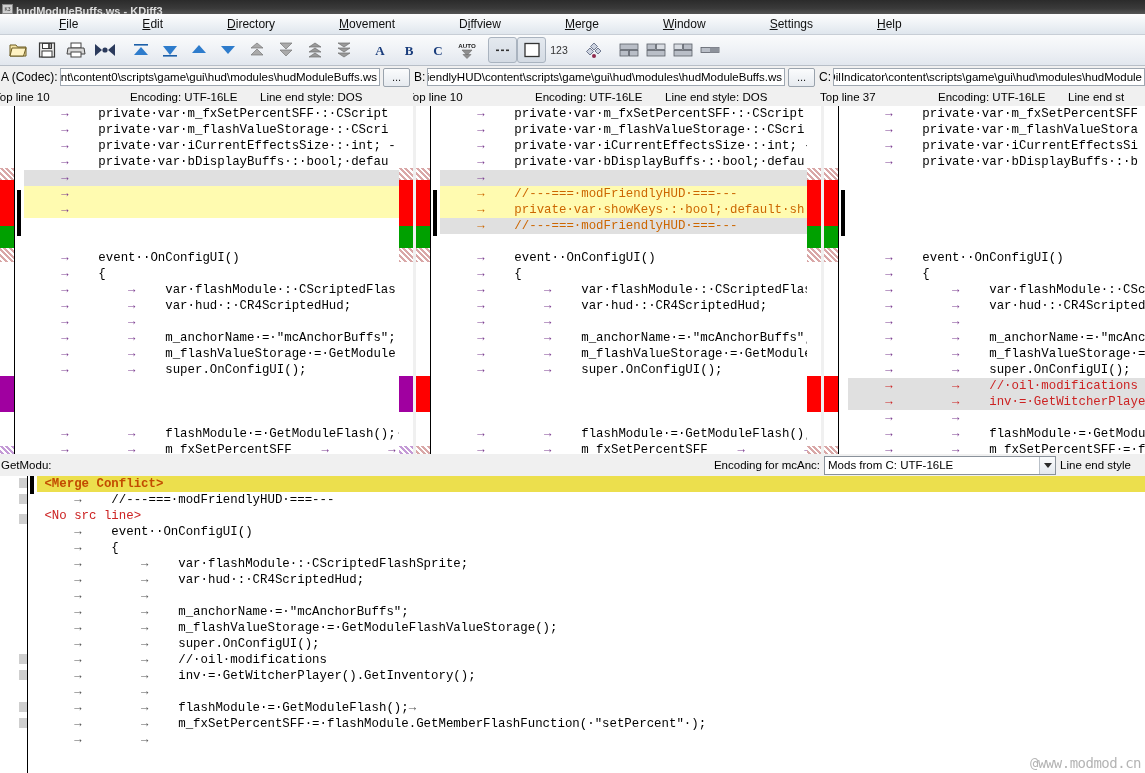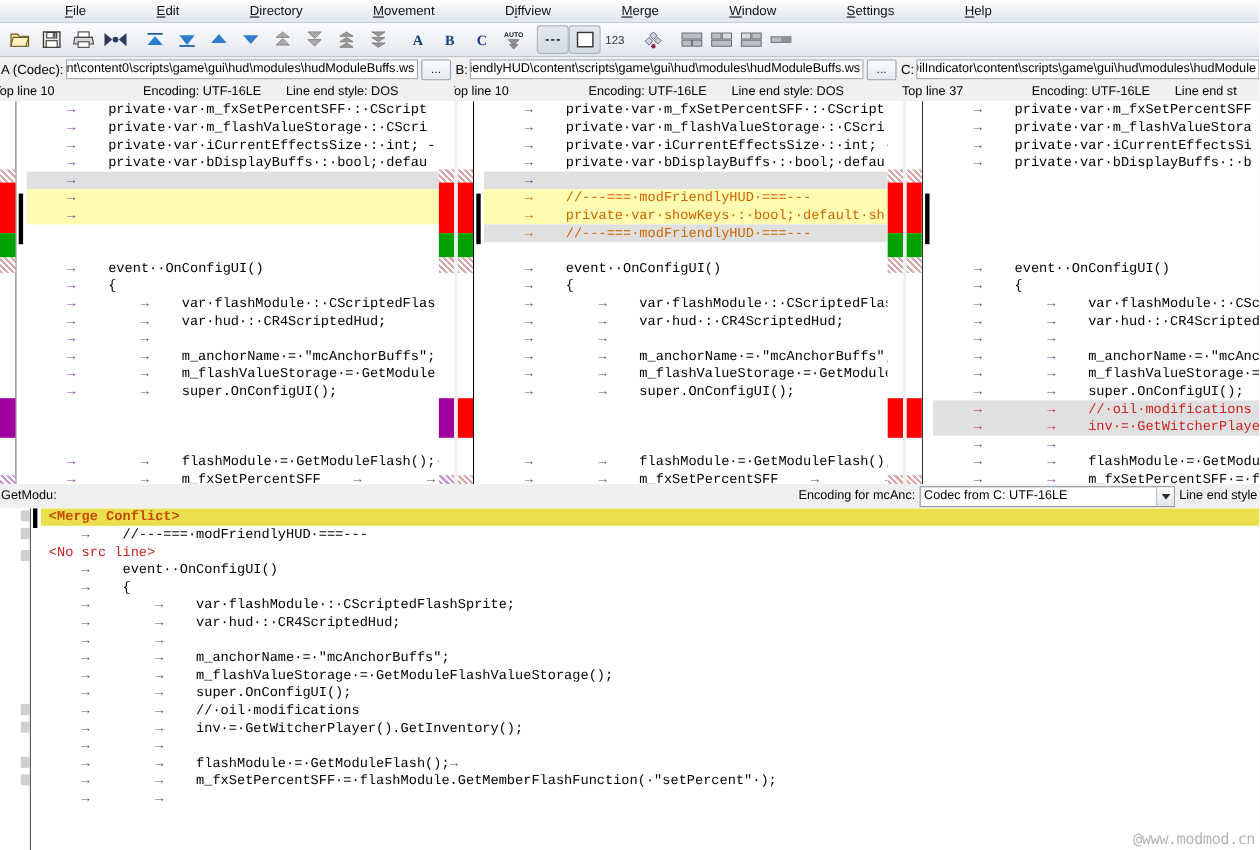--- a/index.html
+++ b/index.html
@@ -293,20 +293,24 @@
     color: #b4b4b4;
     letter-spacing: -0.5px;
     user-select: none;
   }
 </style>
 </head>
 <body>
 
 <div id="app">
 
+  <div class="titlebar">
+    <div class="tb-icon">K3</div>
+    <div class="tb-text">hudModuleBuffs.ws - KDiff3</div>
+  </div>
 
   <div class="menubar">
     <div class="mi"><u>F</u><span>ile</span></div>
     <div class="mi"><u>E</u>dit</div>
     <div class="mi"><u>D</u>irectory</div>
     <div class="mi"><u>M</u>ovement</div>
     <div class="mi">D<u>i</u>ffview</div>
     <div class="mi"><u>M</u>erge</div>
     <div class="mi"><u>W</u>indow</div>
     <div class="mi"><u>S</u>ettings</div>
@@ -591,26 +595,26 @@
         </div>
       <div class="code" id="codeC"><div class="ln "><span style="display:inline-block;width:1ch;"></span><span style="display:inline-block;width:4ch;"></span><span class="arrow">→</span><span style="display:inline-block;width:4ch;"></span>private·var·m_fxSetPercentSFF</div><div class="ln "><span style="display:inline-block;width:1ch;"></span><span style="display:inline-block;width:4ch;"></span><span class="arrow">→</span><span style="display:inline-block;width:4ch;"></span>private·var·m_flashValueStora</div><div class="ln "><span style="display:inline-block;width:1ch;"></span><span style="display:inline-block;width:4ch;"></span><span class="arrow">→</span><span style="display:inline-block;width:4ch;"></span>private·var·iCurrentEffectsSi</div><div class="ln "><span style="display:inline-block;width:1ch;"></span><span style="display:inline-block;width:4ch;"></span><span class="arrow">→</span><span style="display:inline-block;width:4ch;"></span>private·var·bDisplayBuffs·:·b</div><div class="ln "><span style="display:inline-block;width:1ch;"></span></div><div class="ln "><span style="display:inline-block;width:1ch;"></span></div><div class="ln "><span style="display:inline-block;width:1ch;"></span></div><div class="ln "><span style="display:inline-block;width:1ch;"></span></div><div class="ln "><span style="display:inline-block;width:1ch;"></span></div><div class="ln "><span style="display:inline-block;width:1ch;"></span><span style="display:inline-block;width:4ch;"></span><span class="arrow">→</span><span style="display:inline-block;width:4ch;"></span>event··OnConfigUI()</div><div class="ln "><span style="display:inline-block;width:1ch;"></span><span style="display:inline-block;width:4ch;"></span><span class="arrow">→</span><span style="display:inline-block;width:4ch;"></span>{</div><div class="ln "><span style="display:inline-block;width:1ch;"></span><span style="display:inline-block;width:4ch;"></span><span class="arrow">→</span><span style="display:inline-block;width:4ch;"></span><span style="display:inline-block;width:4ch;"></span><span class="arrow">→</span><span style="display:inline-block;width:4ch;"></span>var·flashModule·:·CSc</div><div class="ln "><span style="display:inline-block;width:1ch;"></span><span style="display:inline-block;width:4ch;"></span><span class="arrow">→</span><span style="display:inline-block;width:4ch;"></span><span style="display:inline-block;width:4ch;"></span><span class="arrow">→</span><span style="display:inline-block;width:4ch;"></span>var·hud·:·CR4ScriptedH</div><div class="ln "><span style="display:inline-block;width:1ch;"></span><span style="display:inline-block;width:4ch;"></span><span class="arrow">→</span><span style="display:inline-block;width:4ch;"></span><span style="display:inline-block;width:4ch;"></span><span class="arrow">→</span></div><div class="ln "><span style="display:inline-block;width:1ch;"></span><span style="display:inline-block;width:4ch;"></span><span class="arrow">→</span><span style="display:inline-block;width:4ch;"></span><span style="display:inline-block;width:4ch;"></span><span class="arrow">→</span><span style="display:inline-block;width:4ch;"></span>m_anchorName·=·"mcAnc</div><div class="ln "><span style="display:inline-block;width:1ch;"></span><span style="display:inline-block;width:4ch;"></span><span class="arrow">→</span><span style="display:inline-block;width:4ch;"></span><span style="display:inline-block;width:4ch;"></span><span class="arrow">→</span><span style="display:inline-block;width:4ch;"></span>m_flashValueStorage·=·</div><div class="ln "><span style="display:inline-block;width:1ch;"></span><span style="display:inline-block;width:4ch;"></span><span class="arrow">→</span><span style="display:inline-block;width:4ch;"></span><span style="display:inline-block;width:4ch;"></span><span class="arrow">→</span><span style="display:inline-block;width:4ch;"></span>super.OnConfigUI();</div><div class="ln hl-grey c-red"><span style="display:inline-block;width:1ch;"></span><span style="display:inline-block;width:4ch;"></span><span class="arrow">→</span><span style="display:inline-block;width:4ch;"></span><span style="display:inline-block;width:4ch;"></span><span class="arrow">→</span><span style="display:inline-block;width:4ch;"></span>//·oil·modifications</div><div class="ln hl-grey c-red"><span style="display:inline-block;width:1ch;"></span><span style="display:inline-block;width:4ch;"></span><span class="arrow">→</span><span style="display:inline-block;width:4ch;"></span><span style="display:inline-block;width:4ch;"></span><span class="arrow">→</span><span style="display:inline-block;width:4ch;"></span>inv·=·GetWitcherPlaye</div><div class="ln "><span style="display:inline-block;width:1ch;"></span><span style="display:inline-block;width:4ch;"></span><span class="arrow">→</span><span style="display:inline-block;width:4ch;"></span><span style="display:inline-block;width:4ch;"></span><span class="arrow">→</span></div><div class="ln "><span style="display:inline-block;width:1ch;"></span><span style="display:inline-block;width:4ch;"></span><span class="arrow">→</span><span style="display:inline-block;width:4ch;"></span><span style="display:inline-block;width:4ch;"></span><span class="arrow">→</span><span style="display:inline-block;width:4ch;"></span>flashModule·=·GetModu</div><div class="ln "><span style="display:inline-block;width:1ch;"></span><span style="display:inline-block;width:4ch;"></span><span class="arrow">→</span><span style="display:inline-block;width:4ch;"></span><span style="display:inline-block;width:4ch;"></span><span class="arrow">→</span><span style="display:inline-block;width:4ch;"></span>m_fxSetPercentSFF·=·f</div></div>
     </div>
   </div>
 
   <div class="out-head">
     <span>GetModu:</span>
     <span class="out-spacer"></span>
     <span>Encoding for mcAnc:</span>
     <span class="combo">
-      <span>Codec from C: UTF-16LE</span>
+      <span>Mods from C: UTF-16LE</span>
       <span class="arrowbox">
           <i></i>
         </span>
     </span>
-    <span style="padding-right:2px;">Line end style</span>
+    <span style="padding-right:14px;">Line end style</span>
   </div>
 
   <div class="outpane">
     <div class="out-ov" id="ovOut">
         <div class="out-ovseg" style="top: 2px; height: 10px; background: rgb(207, 207, 207);"></div>
         <div class="out-ovseg" style="top: 18px; height: 10px; background: rgb(207, 207, 207);"></div>
         <div class="out-ovseg" style="top: 38px; height: 10px; background: rgb(207, 207, 207);"></div>
         <div class="out-ovseg" style="top: 178px; height: 10px; background: rgb(207, 207, 207);"></div>
         <div class="out-ovseg" style="top: 194px; height: 10px; background: rgb(207, 207, 207);"></div>
         <div class="out-ovseg" style="top: 226px; height: 10px; background: rgb(207, 207, 207);"></div>

